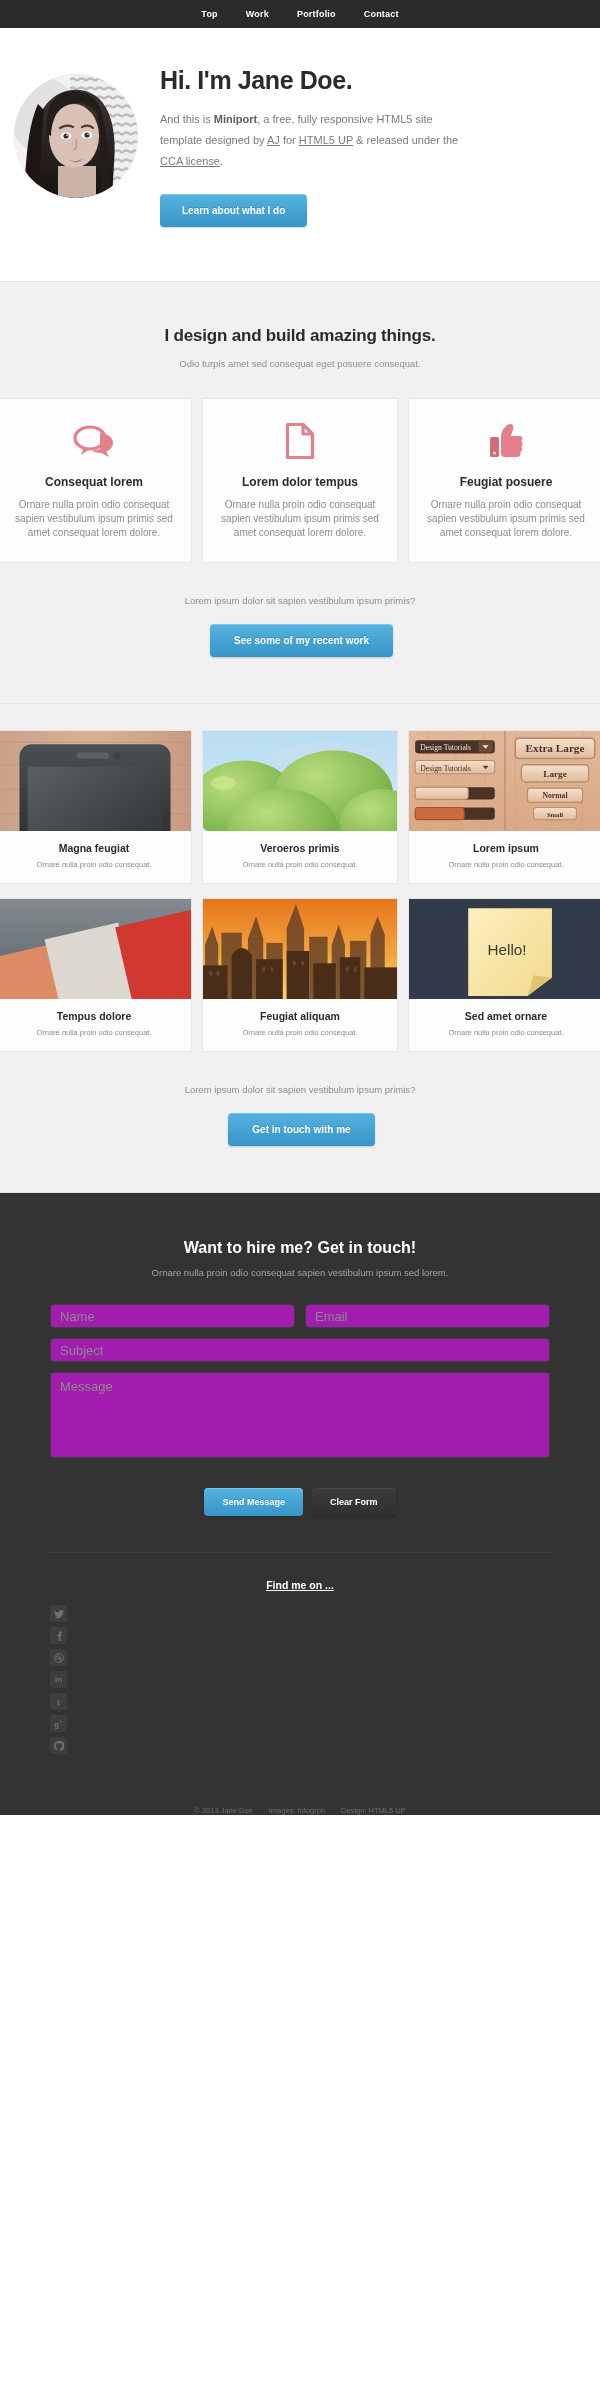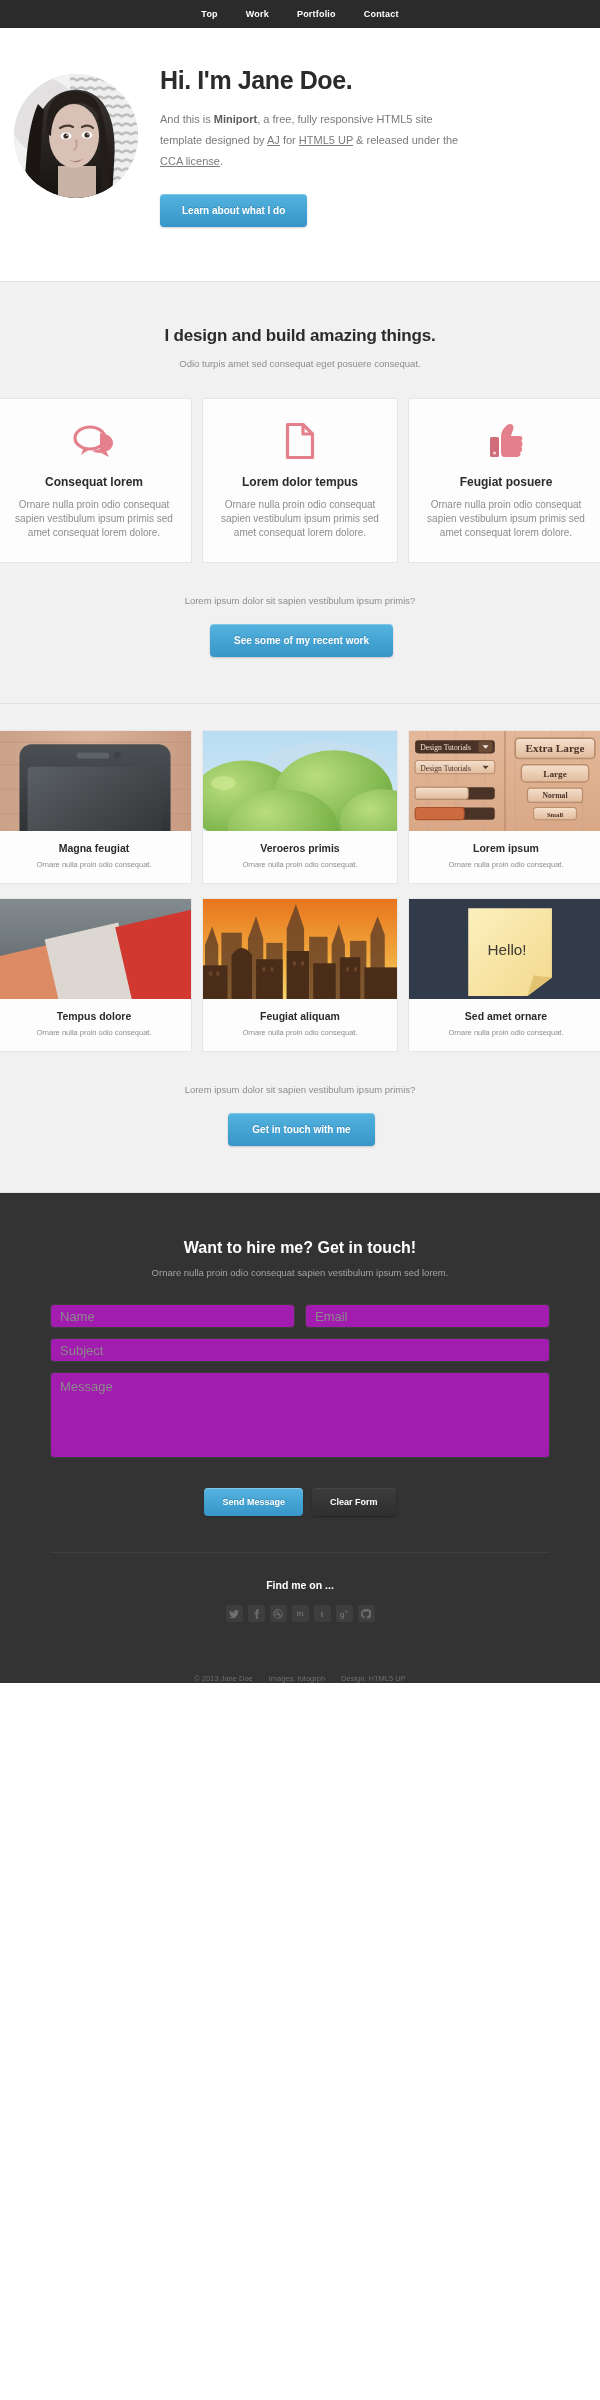--- a/index.html
+++ b/index.html
@@ -228,22 +228,23 @@
   .social-wrap {
     margin: 36px 50px 0 50px;
     border-top: 1px solid #3f3f3f;
     padding-top: 26px;
   }
   .social-wrap h4 {
     font-size: 10.5px;
     font-weight: bold;
     color: #ffffff;
     margin-bottom: 14px;
-  }
-  .social-icons { display: flex; justify-content: center; gap: 5px; }
+    text-decoration: underline;
+  }
+  .social-icons { display: flex; justify-content: center; gap: 5px; flex-direction: column; }
   .sicon {
     width: 17px;
     height: 17px;
     border-radius: 2px;
     background: #3e3e3e;
     color: #6e6e6e;
     display: flex;
     align-items: center;
     justify-content: center;
     font-size: 9px;

